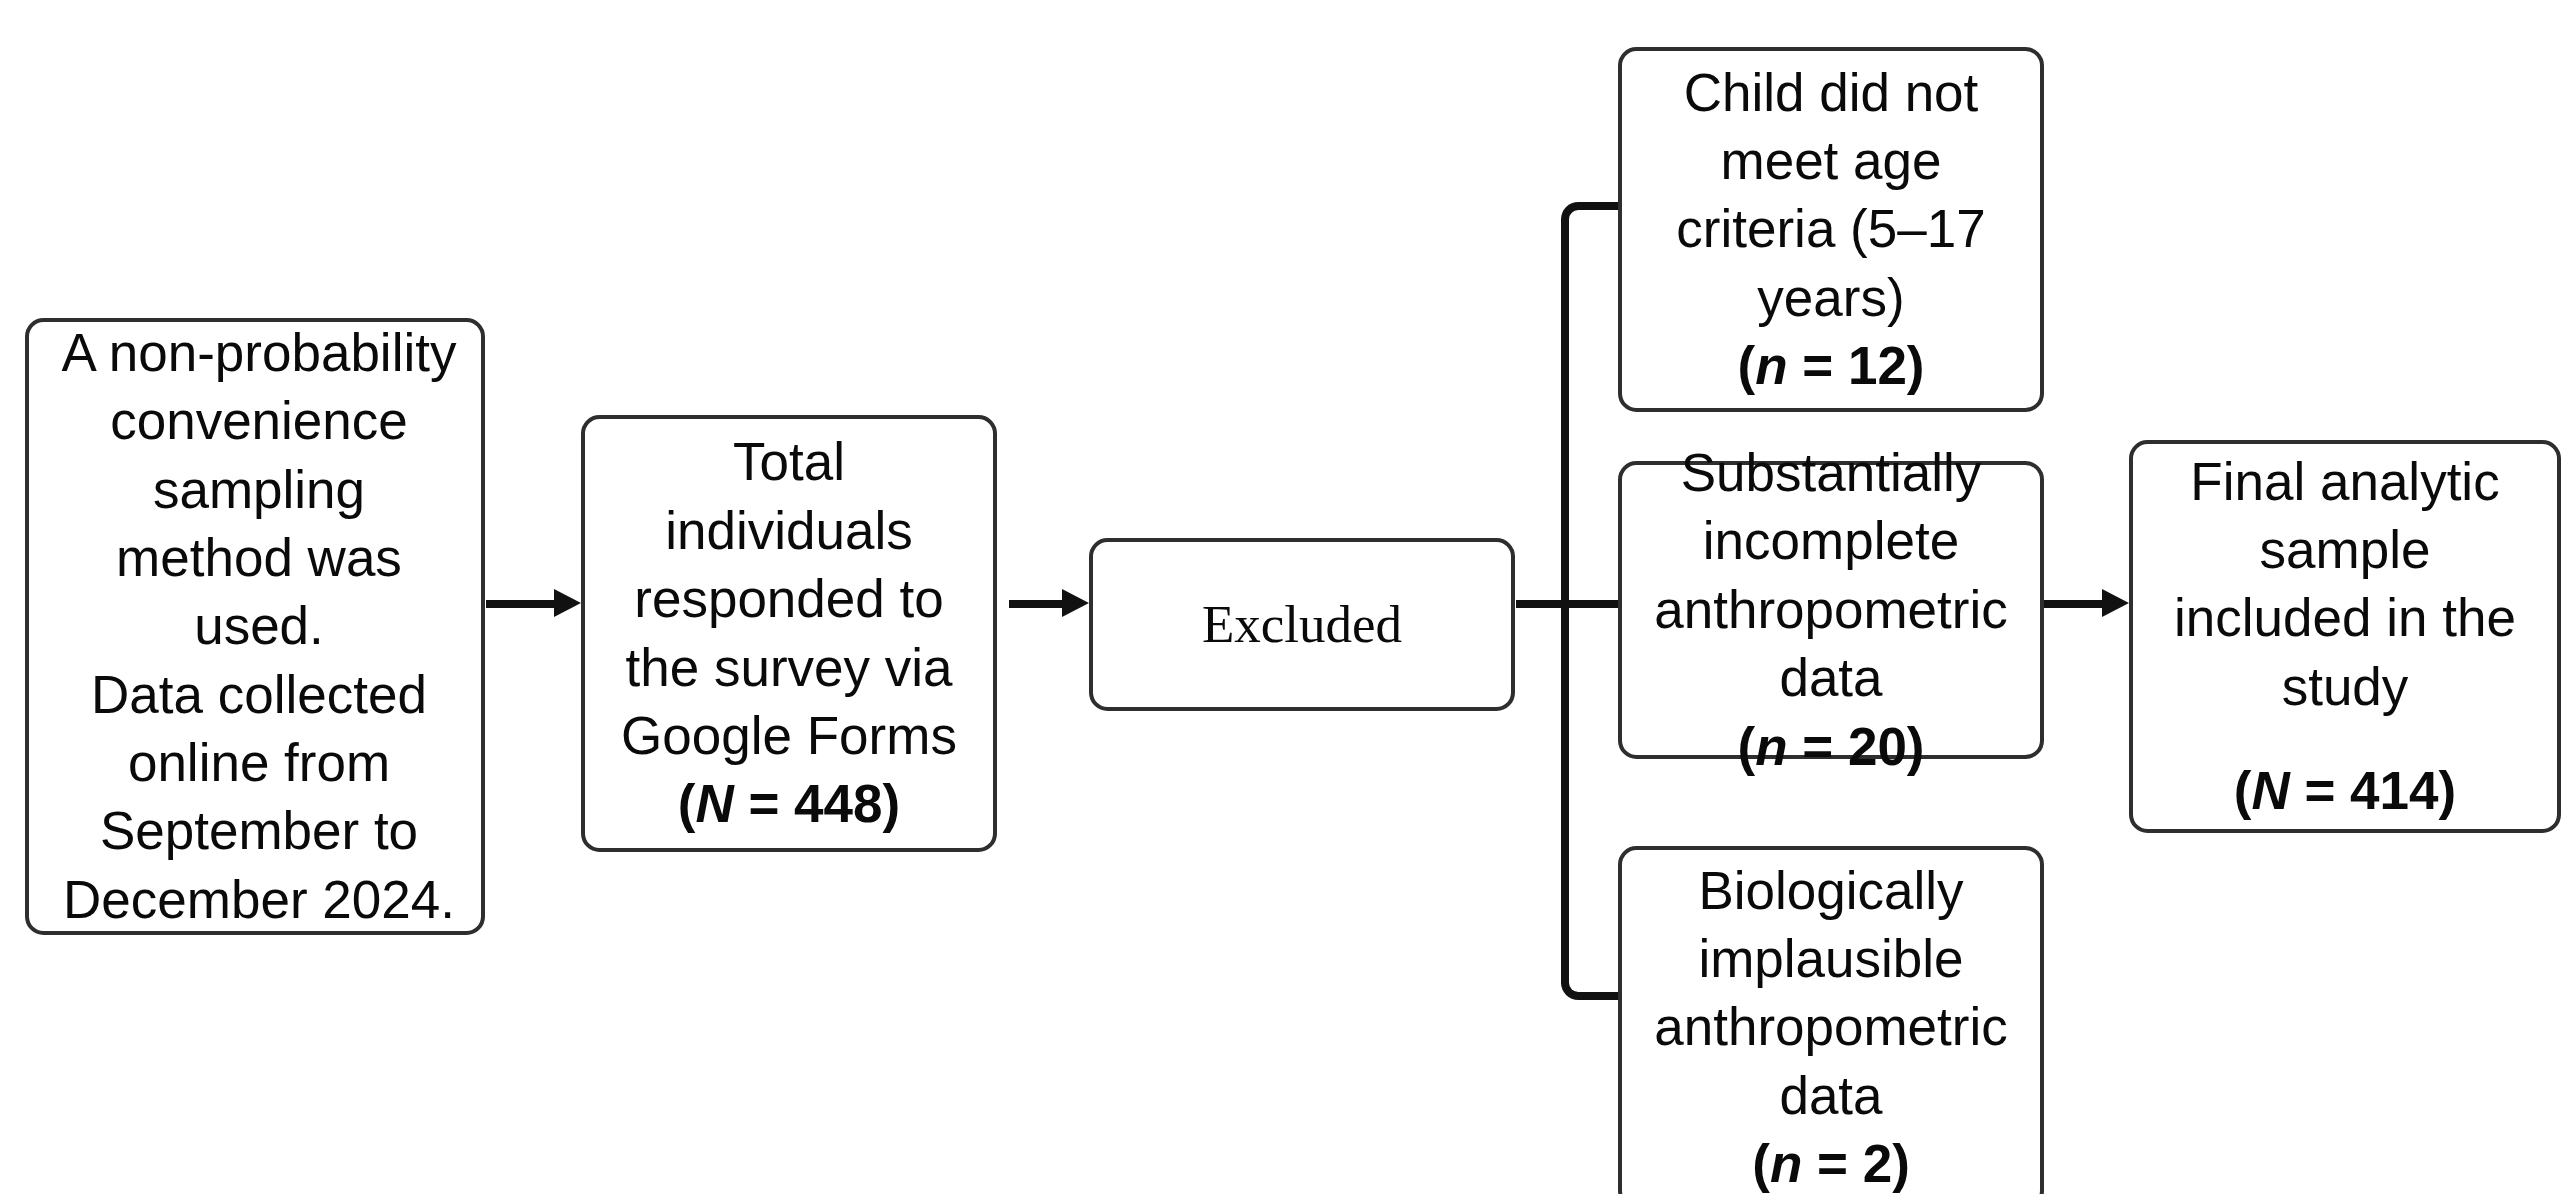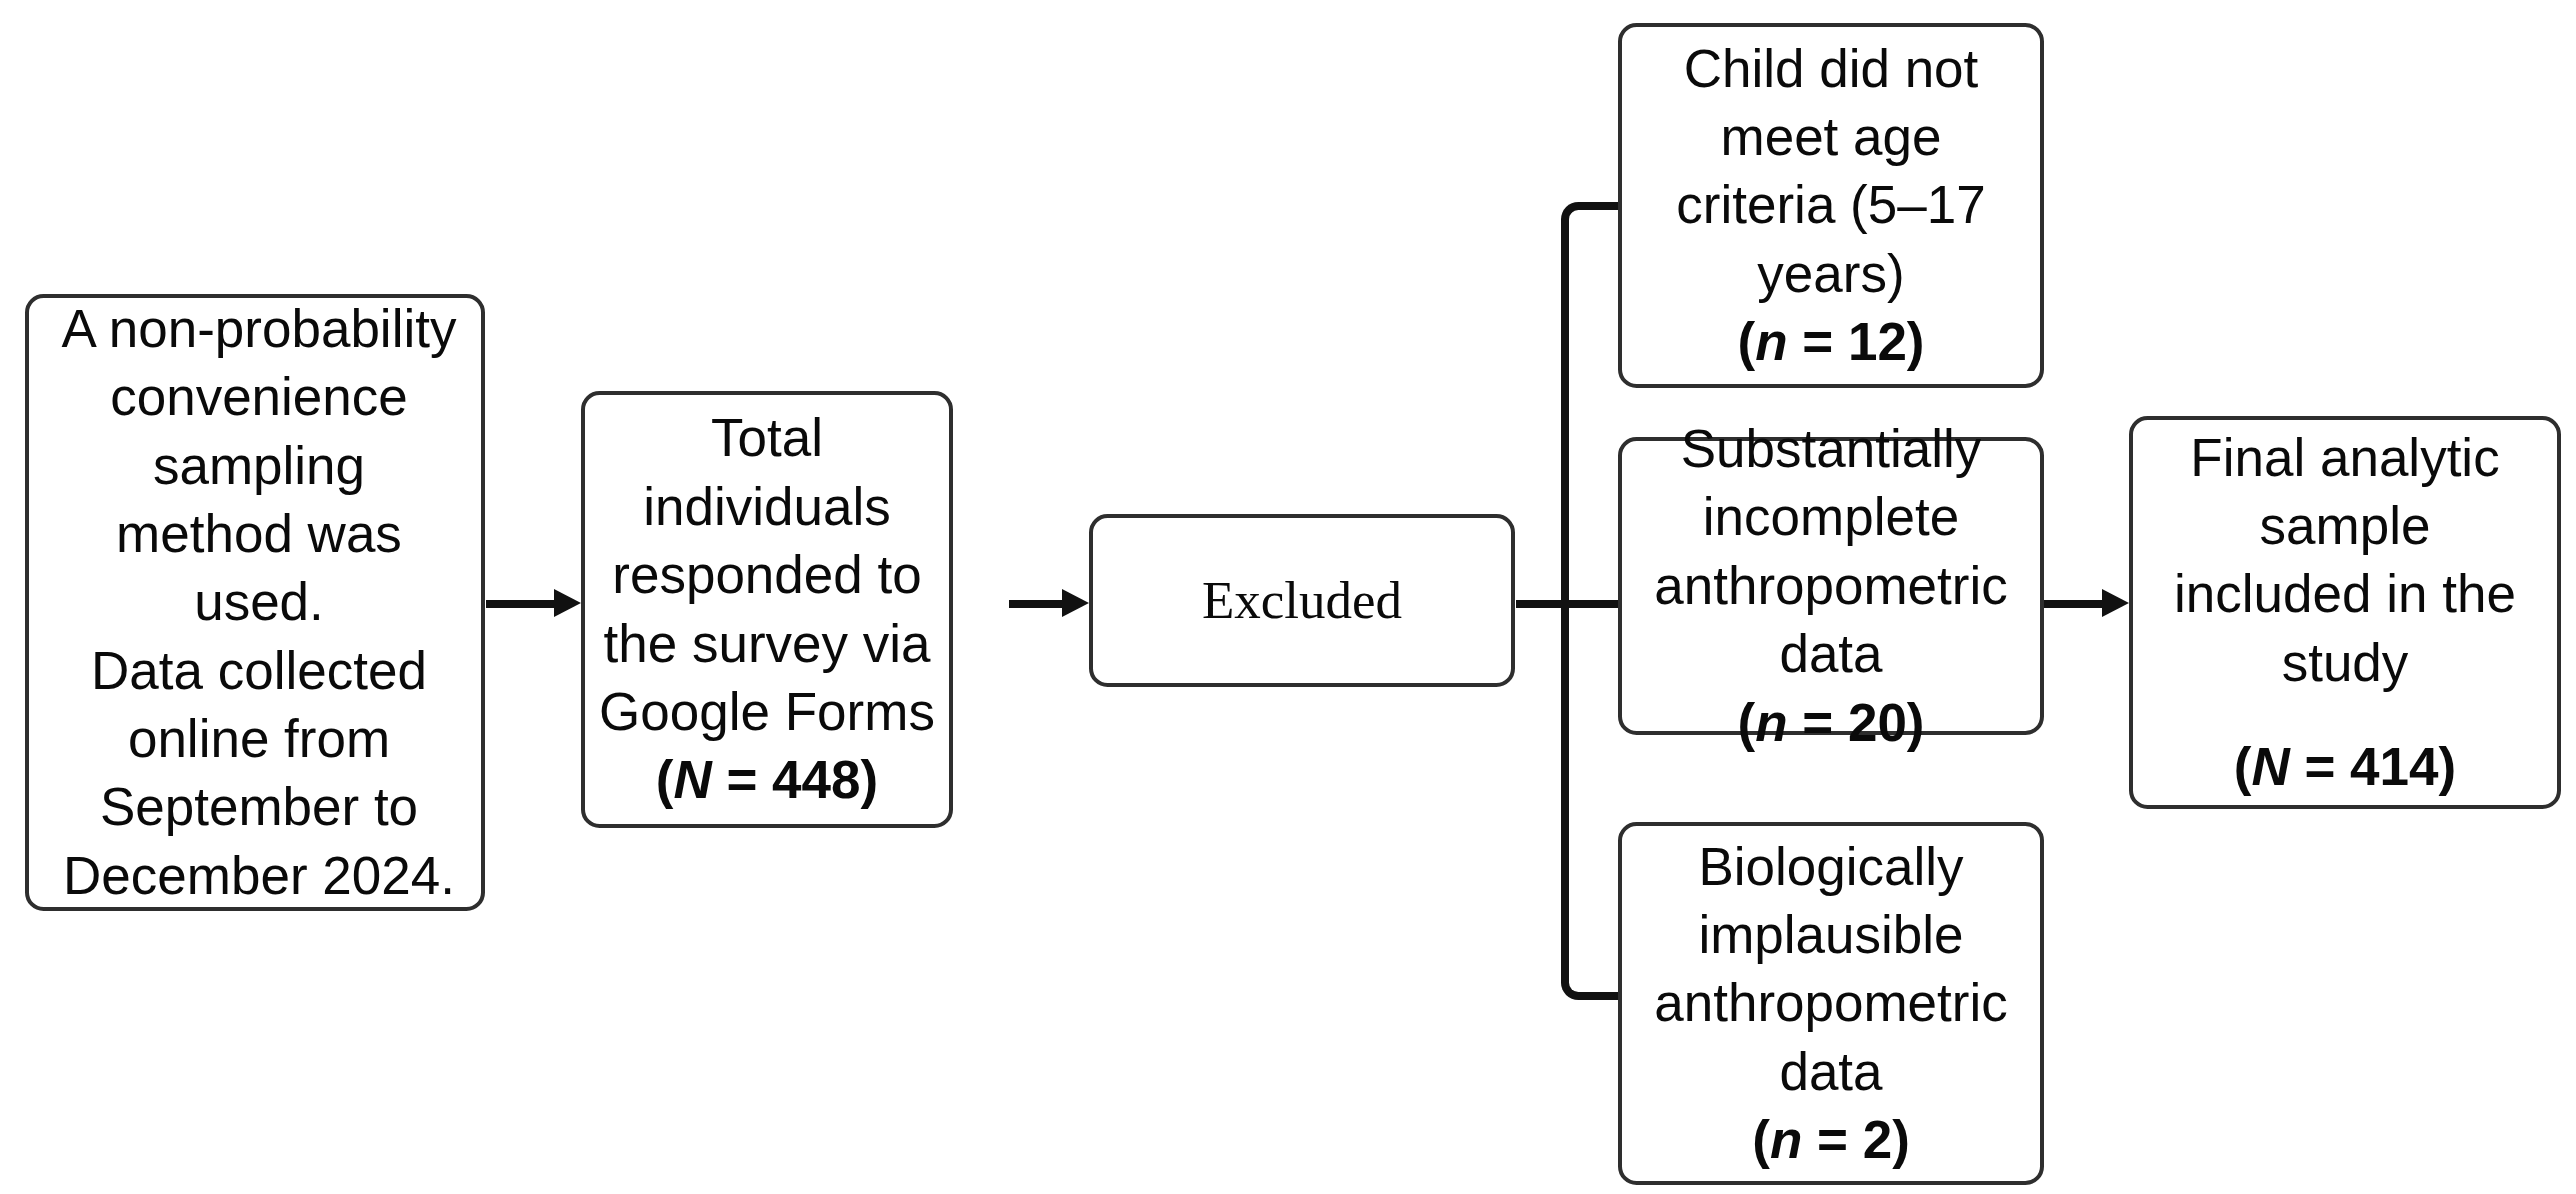--- a/index.html
+++ b/index.html
@@ -18,20 +18,21 @@
     background: #ffffff;
     border: 4px solid #2e2e2e;
     border-radius: 18.6px;
     display: flex;
     flex-direction: column;
     align-items: center;
     justify-content: center;
     text-align: center;
     font-size: 53px;
     line-height: 1.29;
+    margin-top: 24px;
   }
   .box-text { white-space: pre-line; }
   .box-count { font-weight: 700; }
   .box-count em { font-style: italic; font-weight: 700; }
   .hline {
     position: absolute;
     height: 8px;
     background: #111111;
   }
   .arrowhead {
@@ -46,21 +47,21 @@
     position: absolute;
     box-sizing: border-box;
     border-left: 8px solid #111111;
     border-top: 8px solid #111111;
     border-bottom: 8px solid #111111;
     border-radius: 17.3px 0 0 17.3px;
     background: transparent;
   }
   
   #box-sampling   { left: 25px;   top: 294px;  width: 460px; height: 617px; padding-left: 8px; }
-  #box-total      { left: 581px;  top: 391px;  width: 372px; height: 437px; }
+  #box-total      { left: 581px;  top: 391px;  width: 416px; height: 437px; }
   #box-excluded   { left: 1089px; top: 514px;  width: 426px; height: 173px; font-family: Liberation Serif, serif; }
   #box-age        { left: 1618px; top: 23px;   width: 426px; height: 365px; }
   #box-incomplete { left: 1618px; top: 437px;  width: 426px; height: 298px; }
   #box-implausible{ left: 1618px; top: 822px; width: 426px; height: 363px; }
   #box-final      { left: 2129px; top: 416px;  width: 432px; height: 393px; gap: 36px; }
 
   #line-sampling-total { left: 486px;  top: 600px; width: 72px; }
   #head-sampling-total { left: 554px;  top: 589px; }
   #line-total-excluded { left: 1009px; top: 600px; width: 57px; }
   #head-total-excluded { left: 1062px; top: 589px; }

